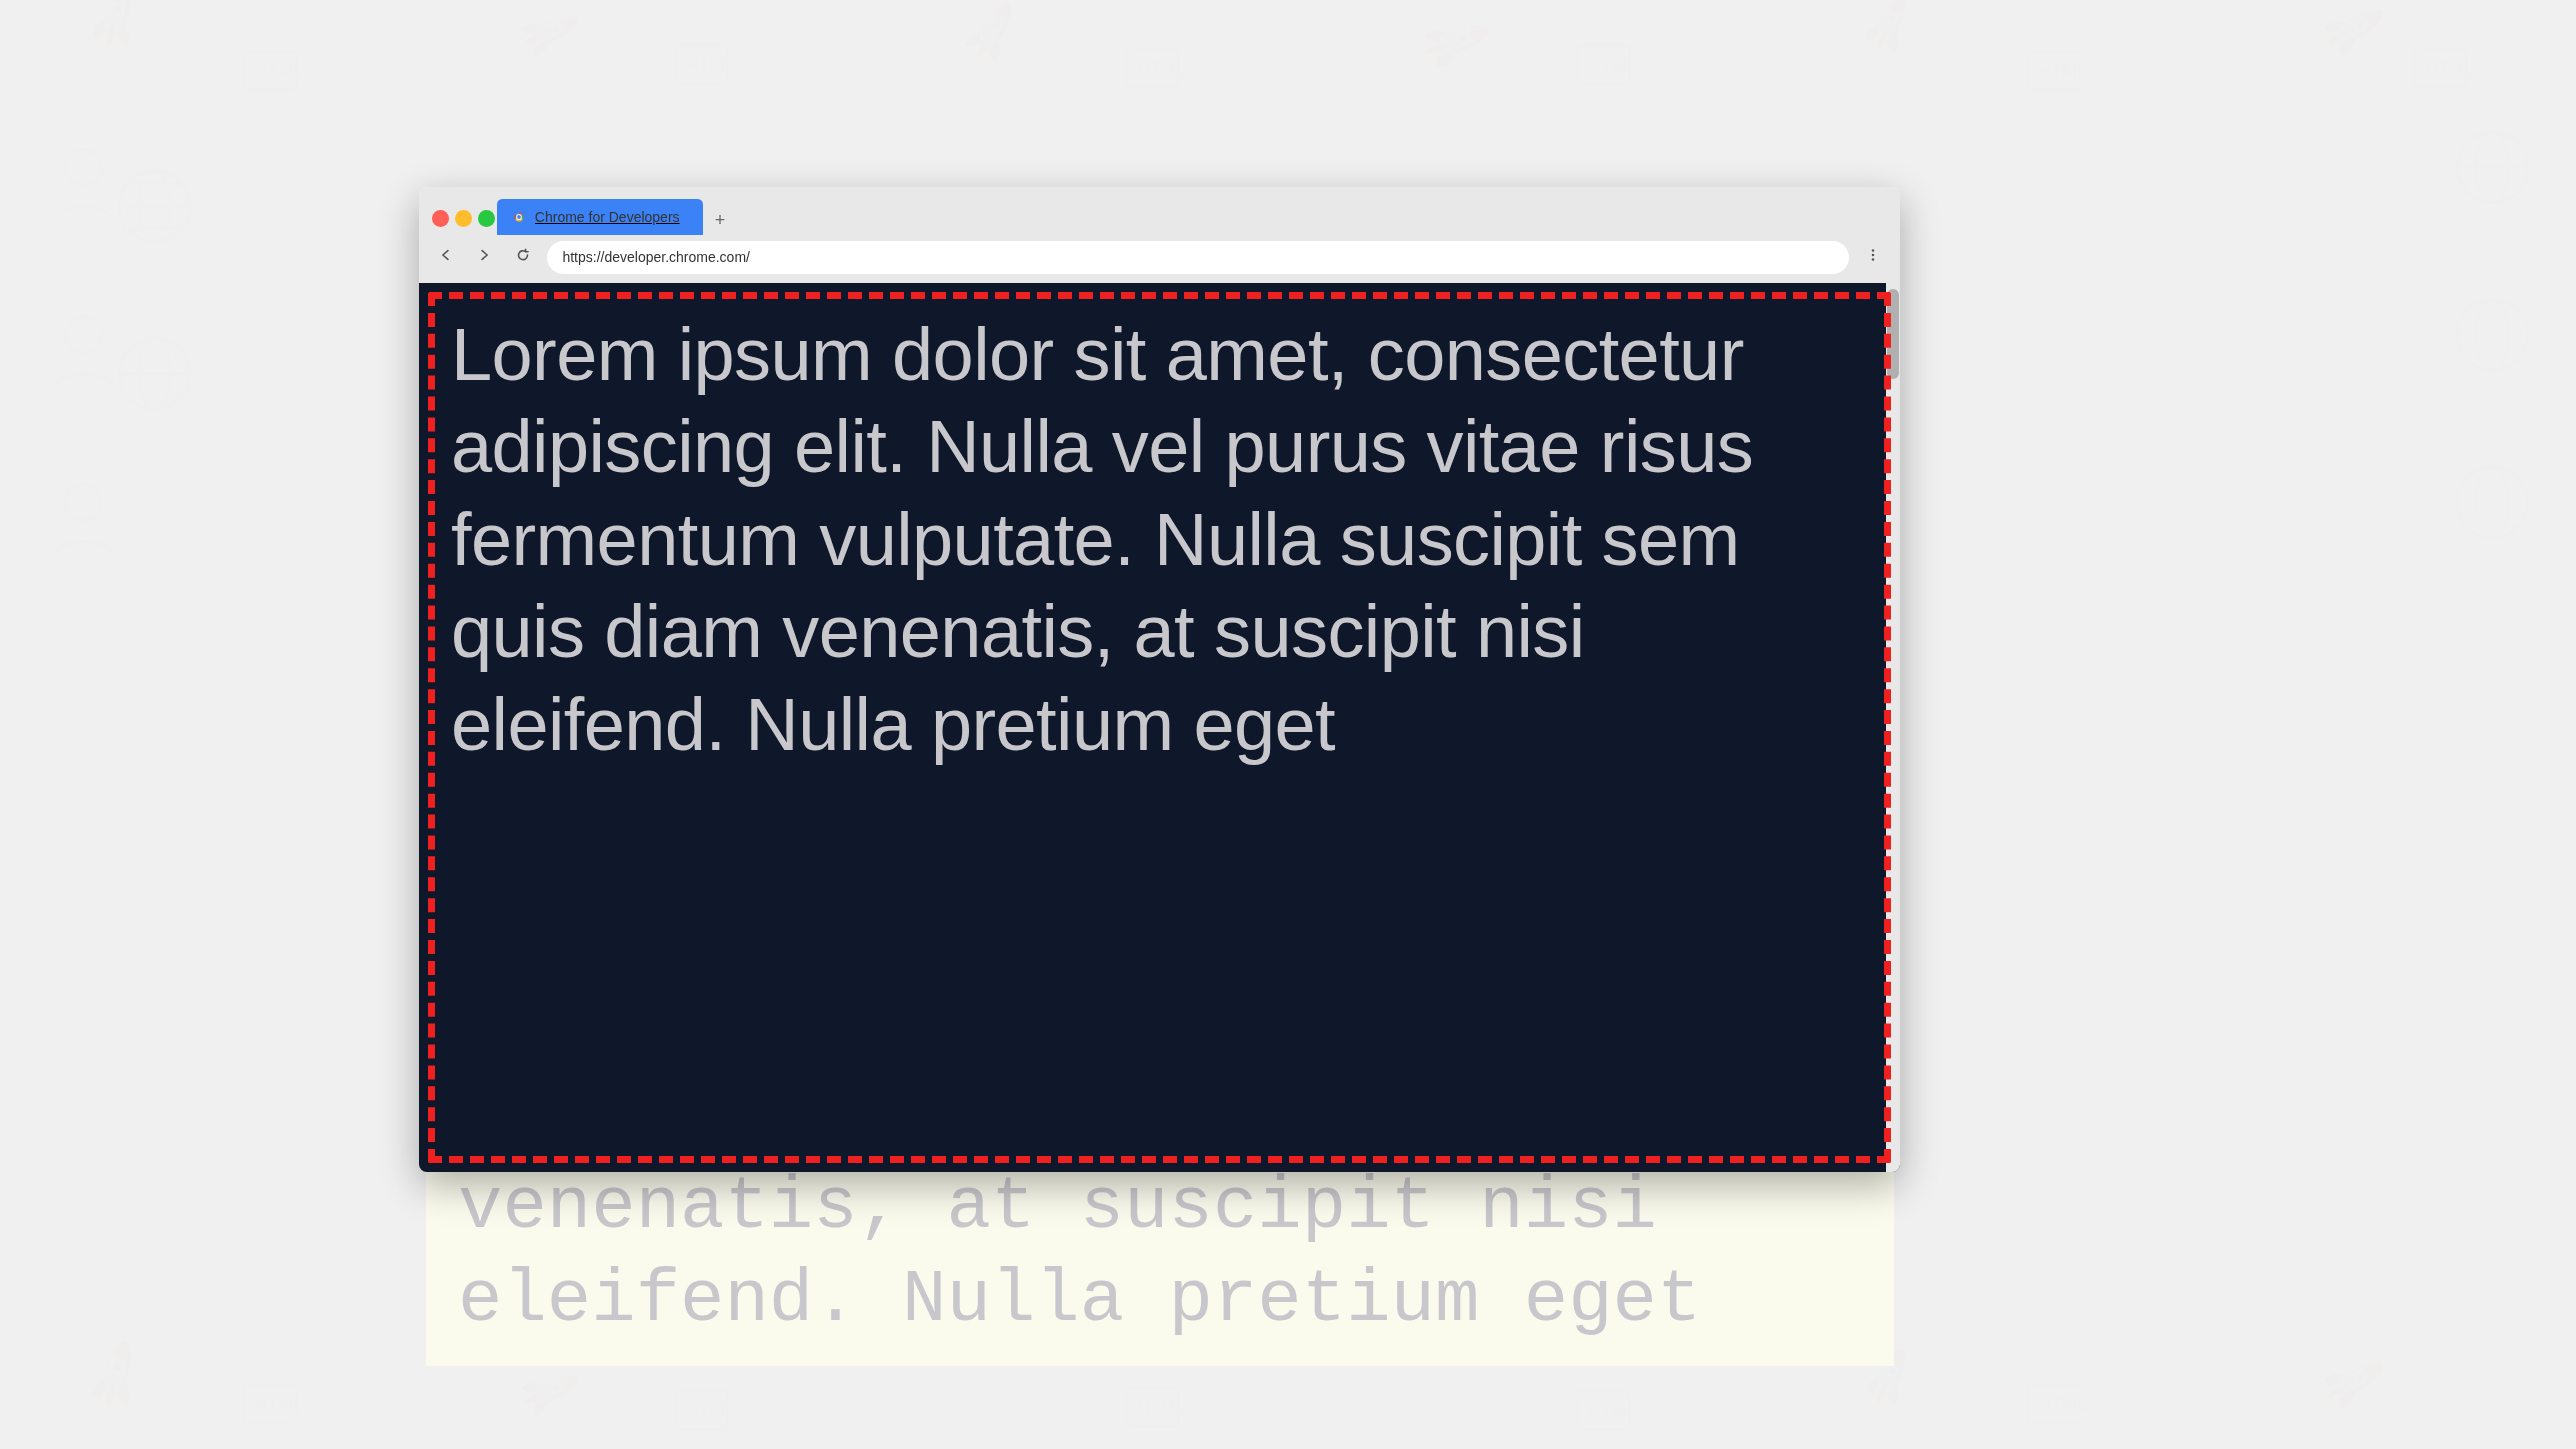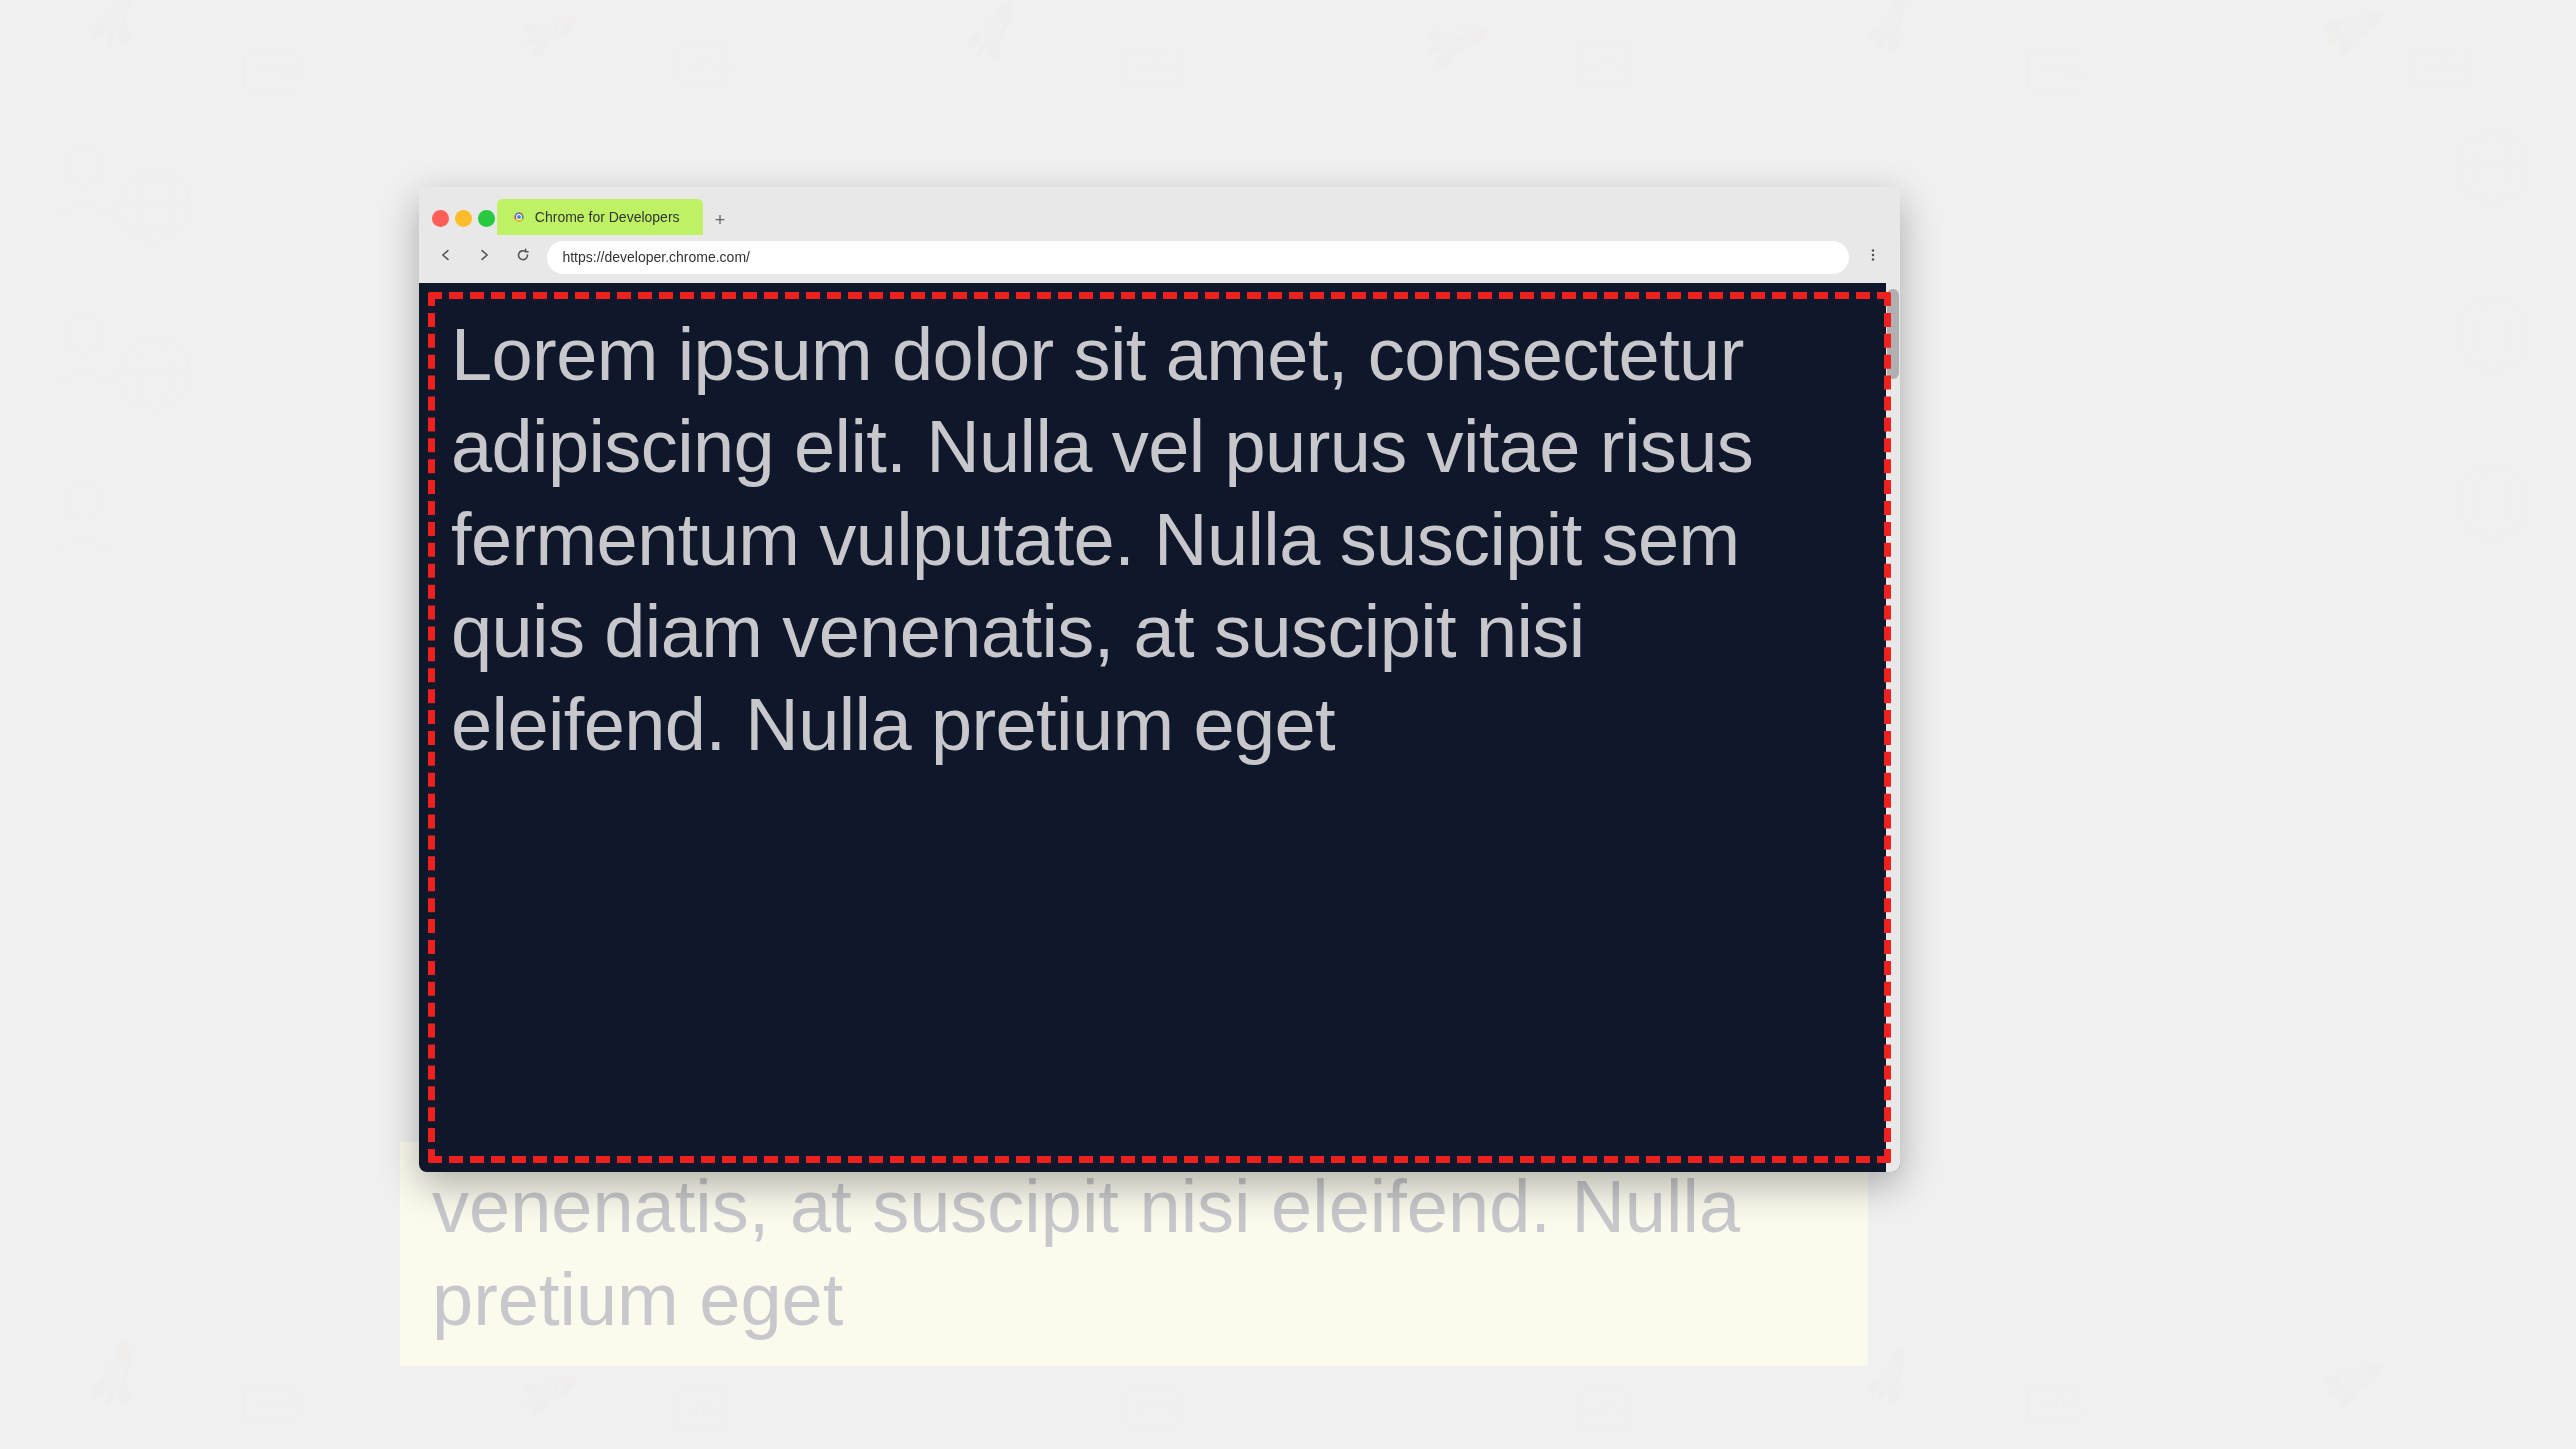--- a/index.html
+++ b/index.html
@@ -74,29 +74,30 @@
       border-radius: 50%;
       border: none;
       cursor: pointer;
     }
 
     .control-close { background: #ff5f57; }
     .control-minimize { background: #ffbd2e; }
     .control-maximize { background: #28c940; }
 
     .tab {
-      background: #bef264;
+      background: #3b82f6;
       border-radius: 5.2px 5.2px 0 0;
       padding: 6.4px 13px;
       display: flex;
       align-items: center;
       gap: 6.4px;
       min-width: 206px;
       max-width: 322px;
       height: 36px;
+      text-decoration: underline;
     }
 
     .tab-title {
       font-size: 14px;
       color: #333;
       white-space: nowrap;
       overflow: hidden;
       text-overflow: ellipsis;
       flex: 1;
     }
@@ -222,29 +223,30 @@
     
     .chrome-logo {
       width: 18px;
       height: 18px;
     }
 
     
     .below-content {
       background: #fafaed;
       position: absolute;
-      left: 400px;
+      left: 426px;
       top: 1142px;
       width: 1468px;
       padding: 19.3px 32px;
       font-size: 74px;
       line-height: 1.25;
       color: #c8c8cc;
       font-weight: 400;
       z-index: 5;
+      font-family: Liberation Mono, monospace;
     }
   </style>
 </head>
 <body>
 
 <div class="bg-pattern">
   
   <svg width="2576" height="1449" xmlns="http://www.w3.org/2000/svg" style="opacity:0.12" viewBox="0 0 4000 2250">
 
     <text x="150" y="80" font-size="80" fill="#888" transform="rotate(-30,150,80)">🚀</text>

